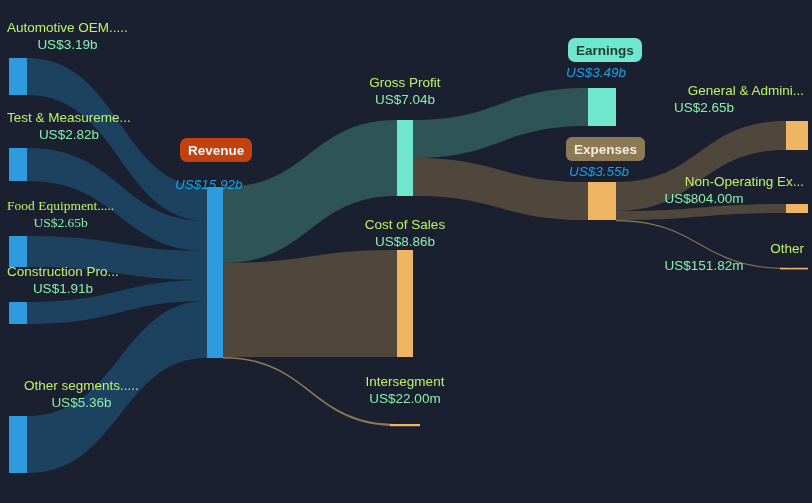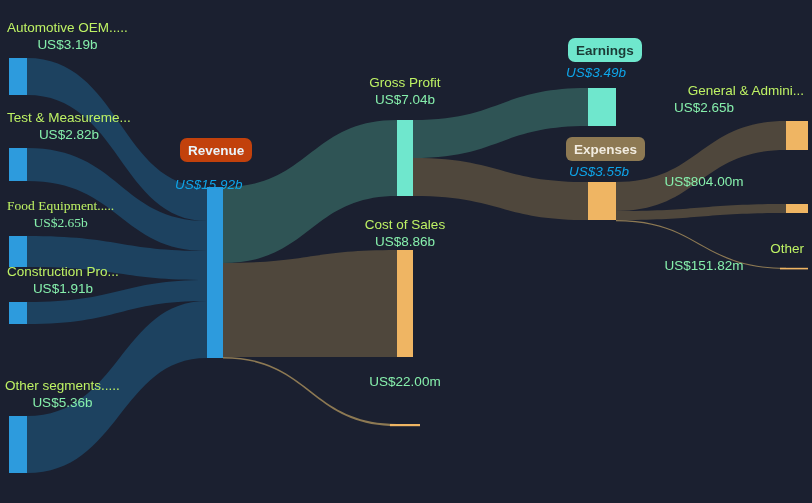--- a/index.html
+++ b/index.html
@@ -146,54 +146,56 @@
   <div class="lbl" style="left:7px; top:197px;font-family:Liberation Serif, serif;">
     <span class="name">Food Equipment.....</span>
     <span class="val">US$2.65b</span>
   </div>
 
   <div class="lbl" style="left:7px; top:263px;">
     <span class="name">Construction Pro...</span>
     <span class="val">US$1.91b</span>
   </div>
 
-  <div class="lbl" style="left:5px; top:377px;">
+  <div class="lbl" style="left:24px; top:377px;">
     <span class="name">Other segments.....</span>
     <span class="val">US$5.36b</span>
   </div>
 
   <div class="badge revenue" style="left:180px; top:138px;">Revenue</div>
   <div class="badge-val" style="left:175px; top:156px;margin-top:20px;">US$15.92b</div>
 
   <div class="lbl center" style="left:305px; top:74px; width:200px;">
     <span class="name">Gross Profit</span>
     <span class="val">US$7.04b</span>
   </div>
 
   <div class="lbl center" style="left:305px; top:216px; width:200px;">
     <span class="name">Cost of Sales</span>
     <span class="val">US$8.86b</span>
   </div>
 
   <div class="lbl center" style="left:305px; top:373px; width:200px;">
+    <span class="name">Intersegment</span>
     <span class="val">US$22.00m</span>
   </div>
 
   <div class="badge earnings" style="left:568px; top:38px;">Earnings</div>
   <div class="badge-val" style="left:566px; top:64px;">US$3.49b</div>
 
   <div class="badge expenses" style="left:566px; top:137px;border-radius:6px;">Expenses</div>
   <div class="badge-val" style="left:569px; top:163px;">US$3.55b</div>
 
   <div class="lbl right" style="left:604px; top:82px; width:200px;">
     <span class="name">General &amp; Admini...</span>
     <span class="val">US$2.65b</span>
   </div>
 
   <div class="lbl right" style="left:604px; top:173px; width:200px;">
+    <span class="name">Non-Operating Ex...</span>
     <span class="val">US$804.00m</span>
   </div>
 
   <div class="lbl right" style="left:604px; top:240px; width:200px;">
     <span class="name">Other</span>
     <span class="val">US$151.82m</span>
   </div>
 
 </div>
 

